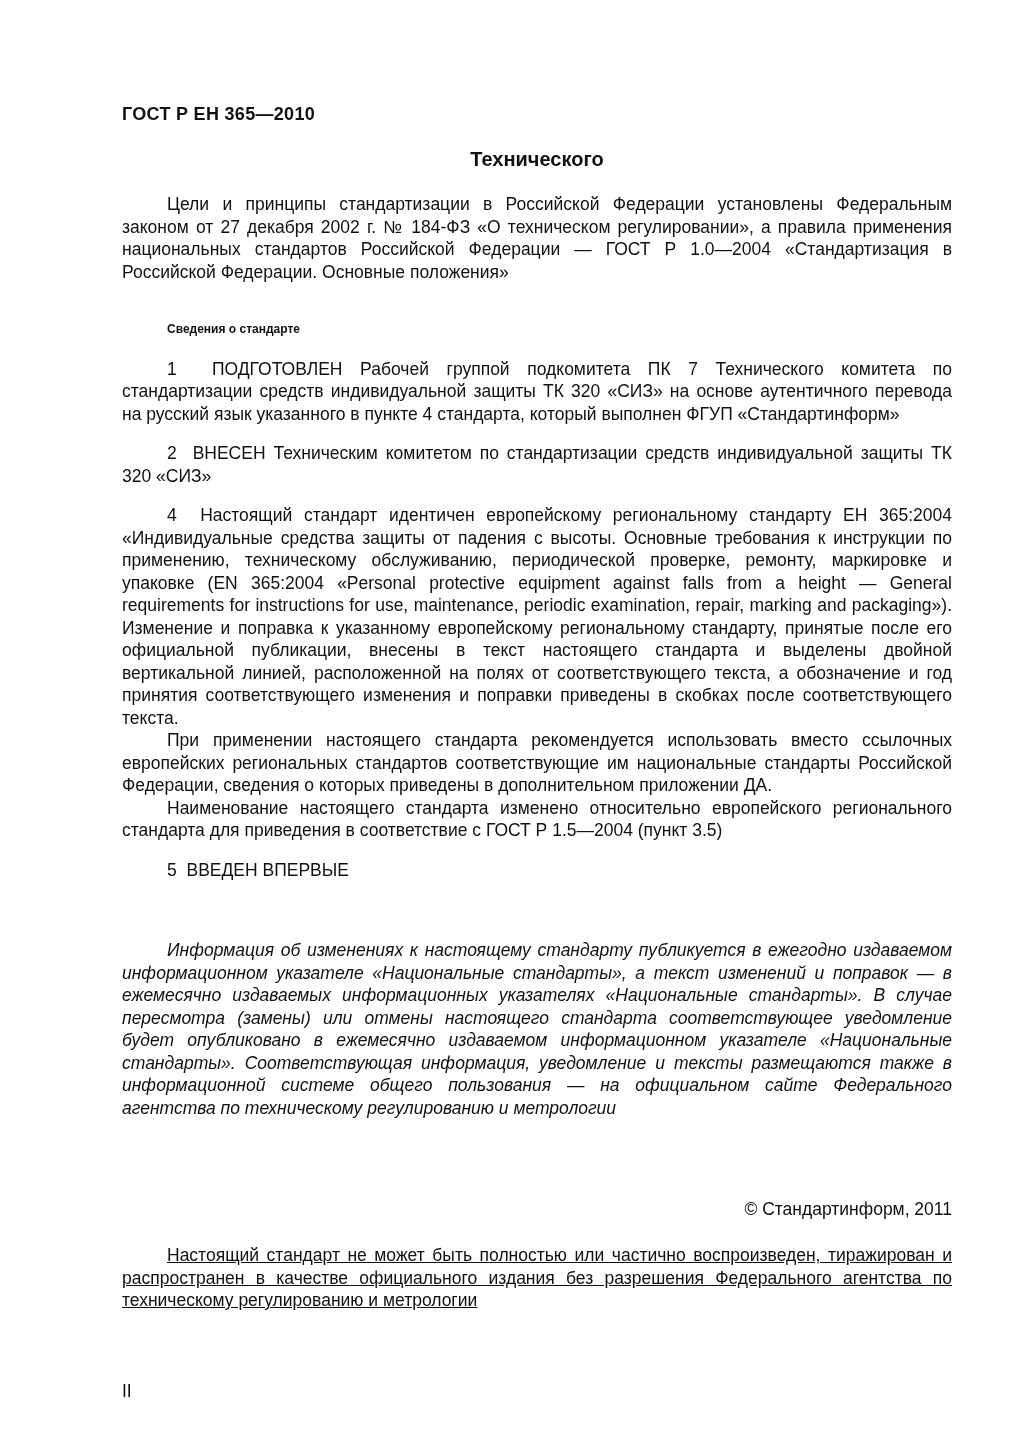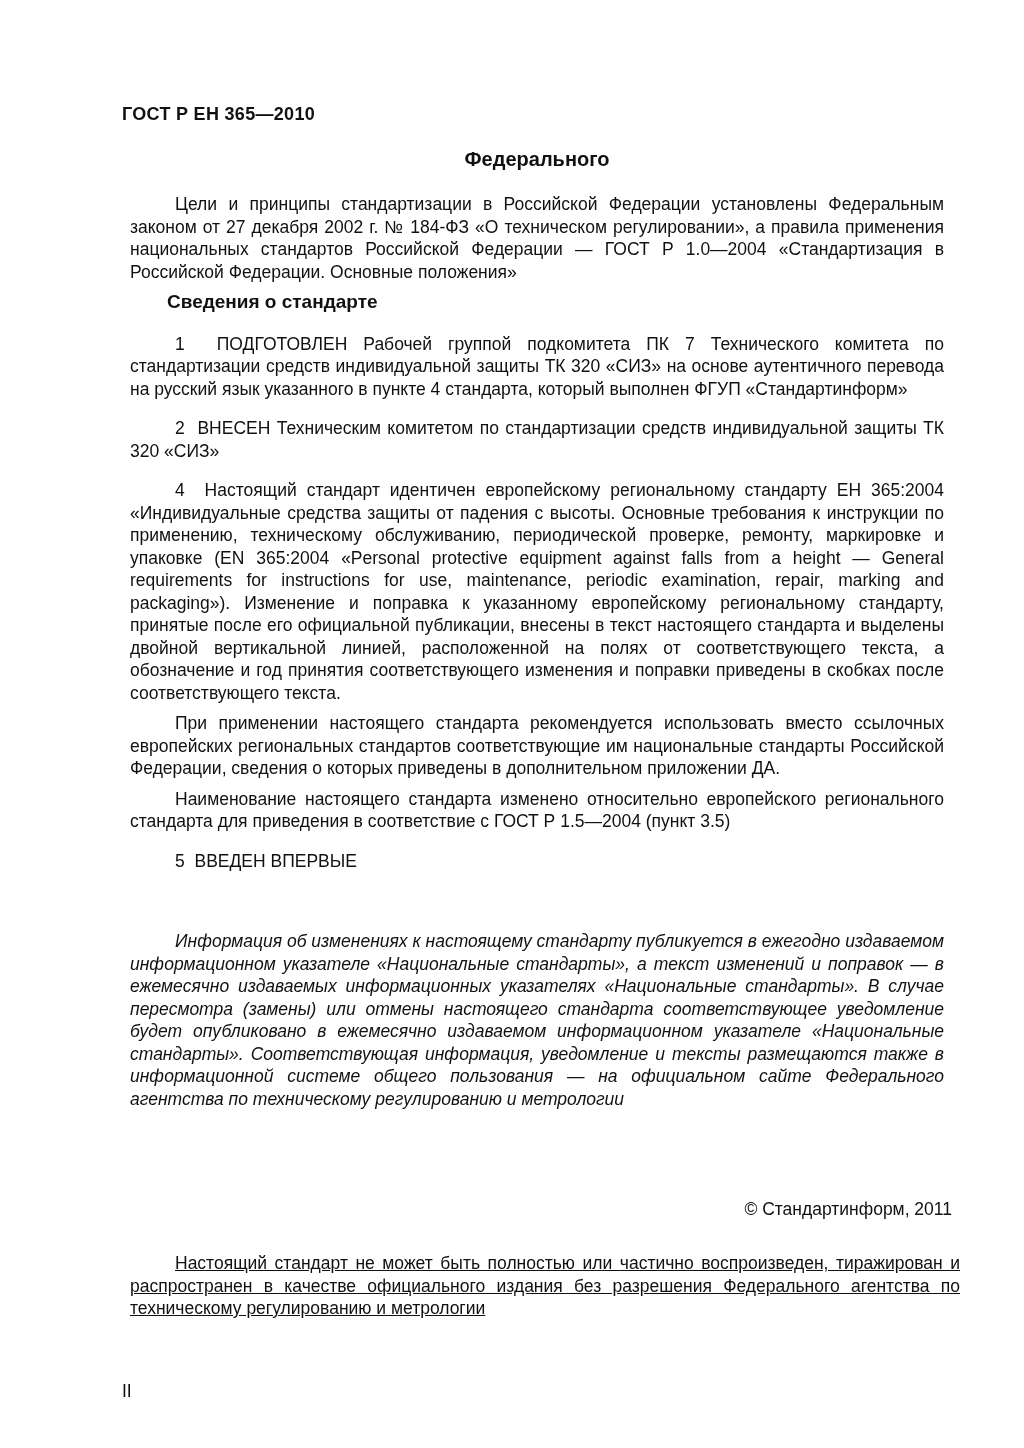--- a/index.html
+++ b/index.html
@@ -29,32 +29,32 @@
     letter-spacing: 0.3px;
   }
   .doc-title {
     margin: 22px 0 0 0;
     font-size: 20px;
     line-height: 24px;
     font-weight: bold;
     text-align: center;
   }
   .para {
-    margin: 8px;
+    margin: 0;
     font-size: 17.5px;
     line-height: 22.5px;
     text-align: justify;
     text-indent: 45px;
   }
   .intro {
     margin-top: 22px;
   }
   .section-heading {
-    margin-top: 6px;
-    font-size: 19px;
+    margin-top: 35px;
+    font-size: 12px;
     line-height: 22.5px;
     font-weight: bold;
     text-indent: 45px;
   }
   .item {
     margin-top: 17px;
   }
   .note {
     margin-top: 58px;
     font-style: italic;
@@ -83,21 +83,21 @@
   }
 </style>
 </head>
 <body>
 
 <div class="page">
   <div class="content">
 
     <div class="doc-code">ГОСТ Р ЕН 365—2010</div>
 
-    <h1 class="doc-title">Федерального</h1>
+    <h1 class="doc-title">Технического</h1>
 
     <p class="para intro">Цели и принципы стандартизации в Российской Федерации установлены Федеральным законом от 27 декабря 2002 г. № 184-ФЗ «О техническом регулировании», а правила применения национальных стандартов Российской Федерации — ГОСТ Р 1.0—2004 «Стандартизация в Российской Федерации. Основные положения»</p>
 
     <p class="section-heading">Сведения о стандарте</p>
 
     <div class="item">
       <p class="para">1&nbsp;&nbsp;ПОДГОТОВЛЕН Рабочей группой подкомитета ПК 7 Технического комитета по стандартизации средств индивидуальной защиты ТК 320 «СИЗ» на основе аутентичного перевода на русский язык указанного в пункте 4 стандарта, который выполнен ФГУП «Стандартинформ»</p>
     </div>
 
     <div class="item">

